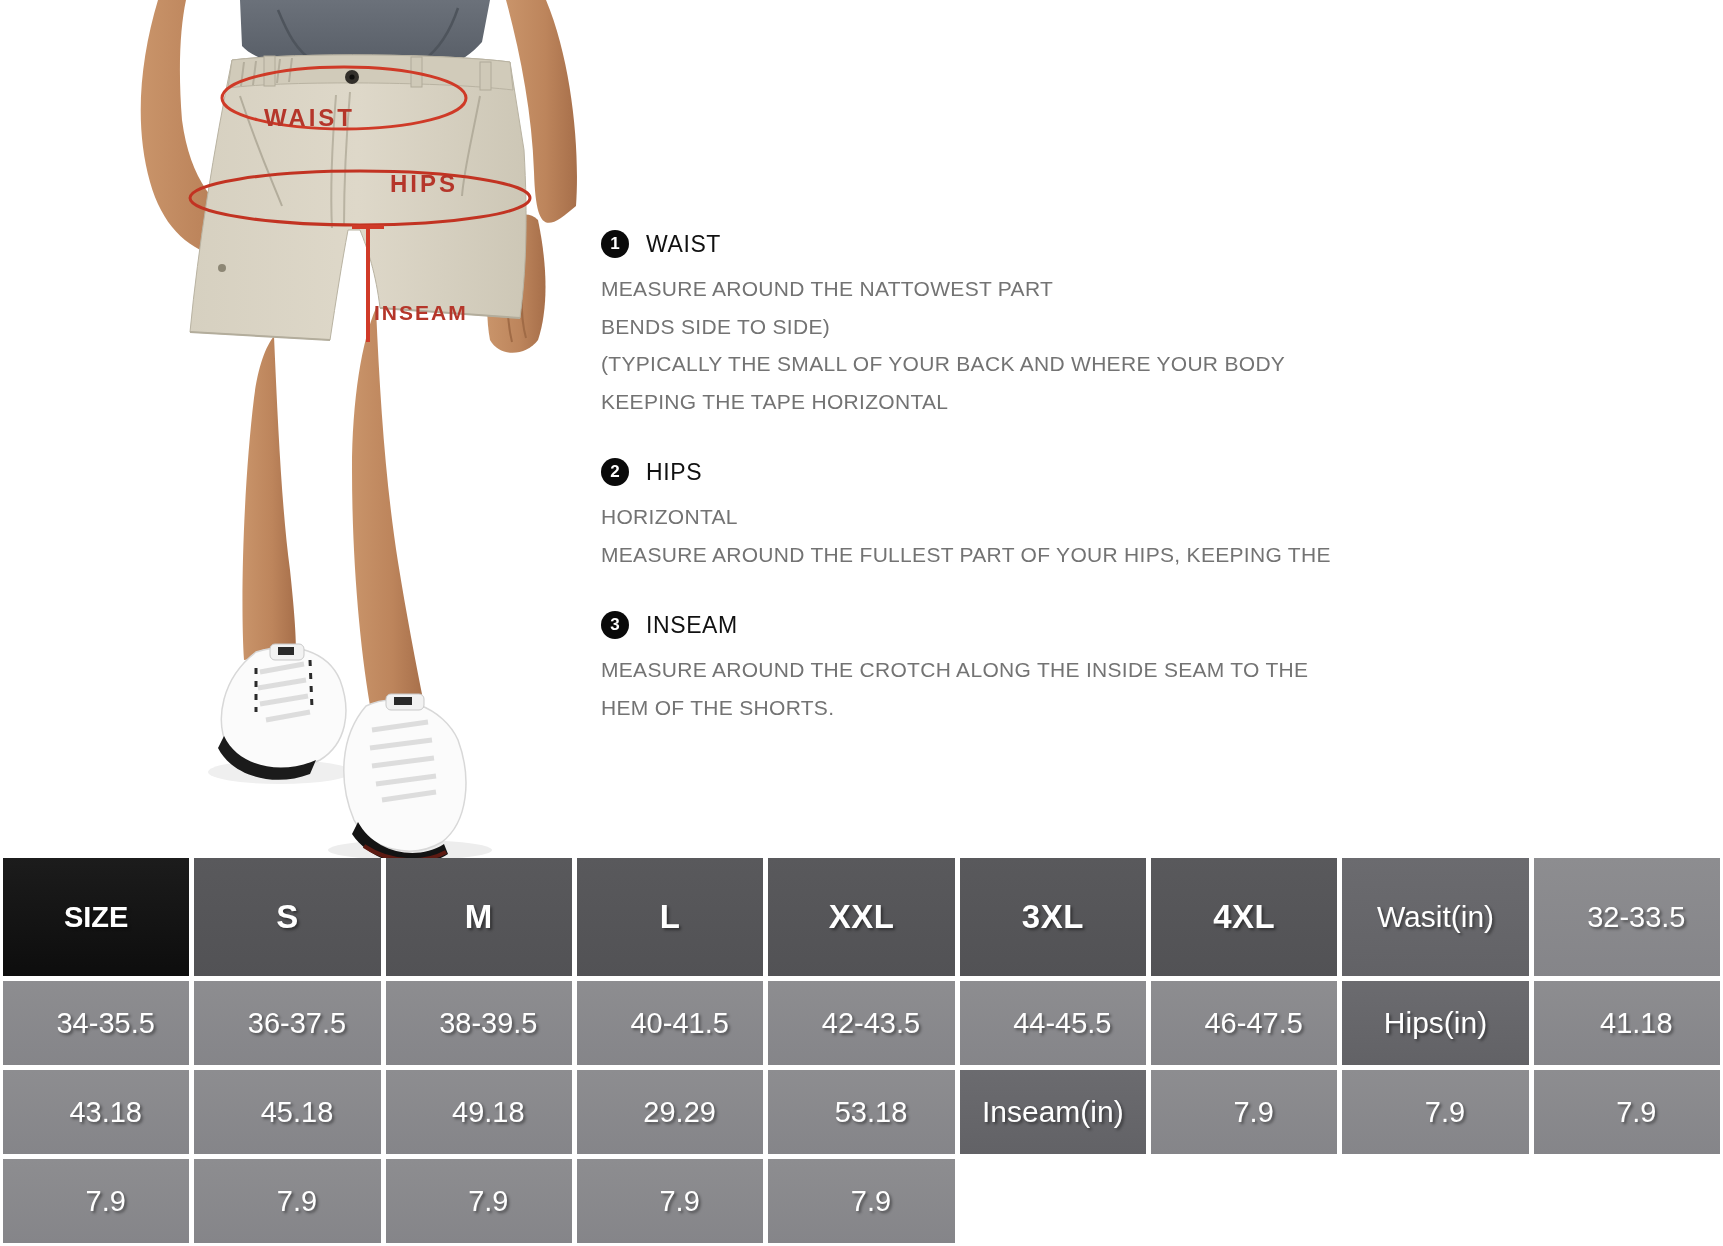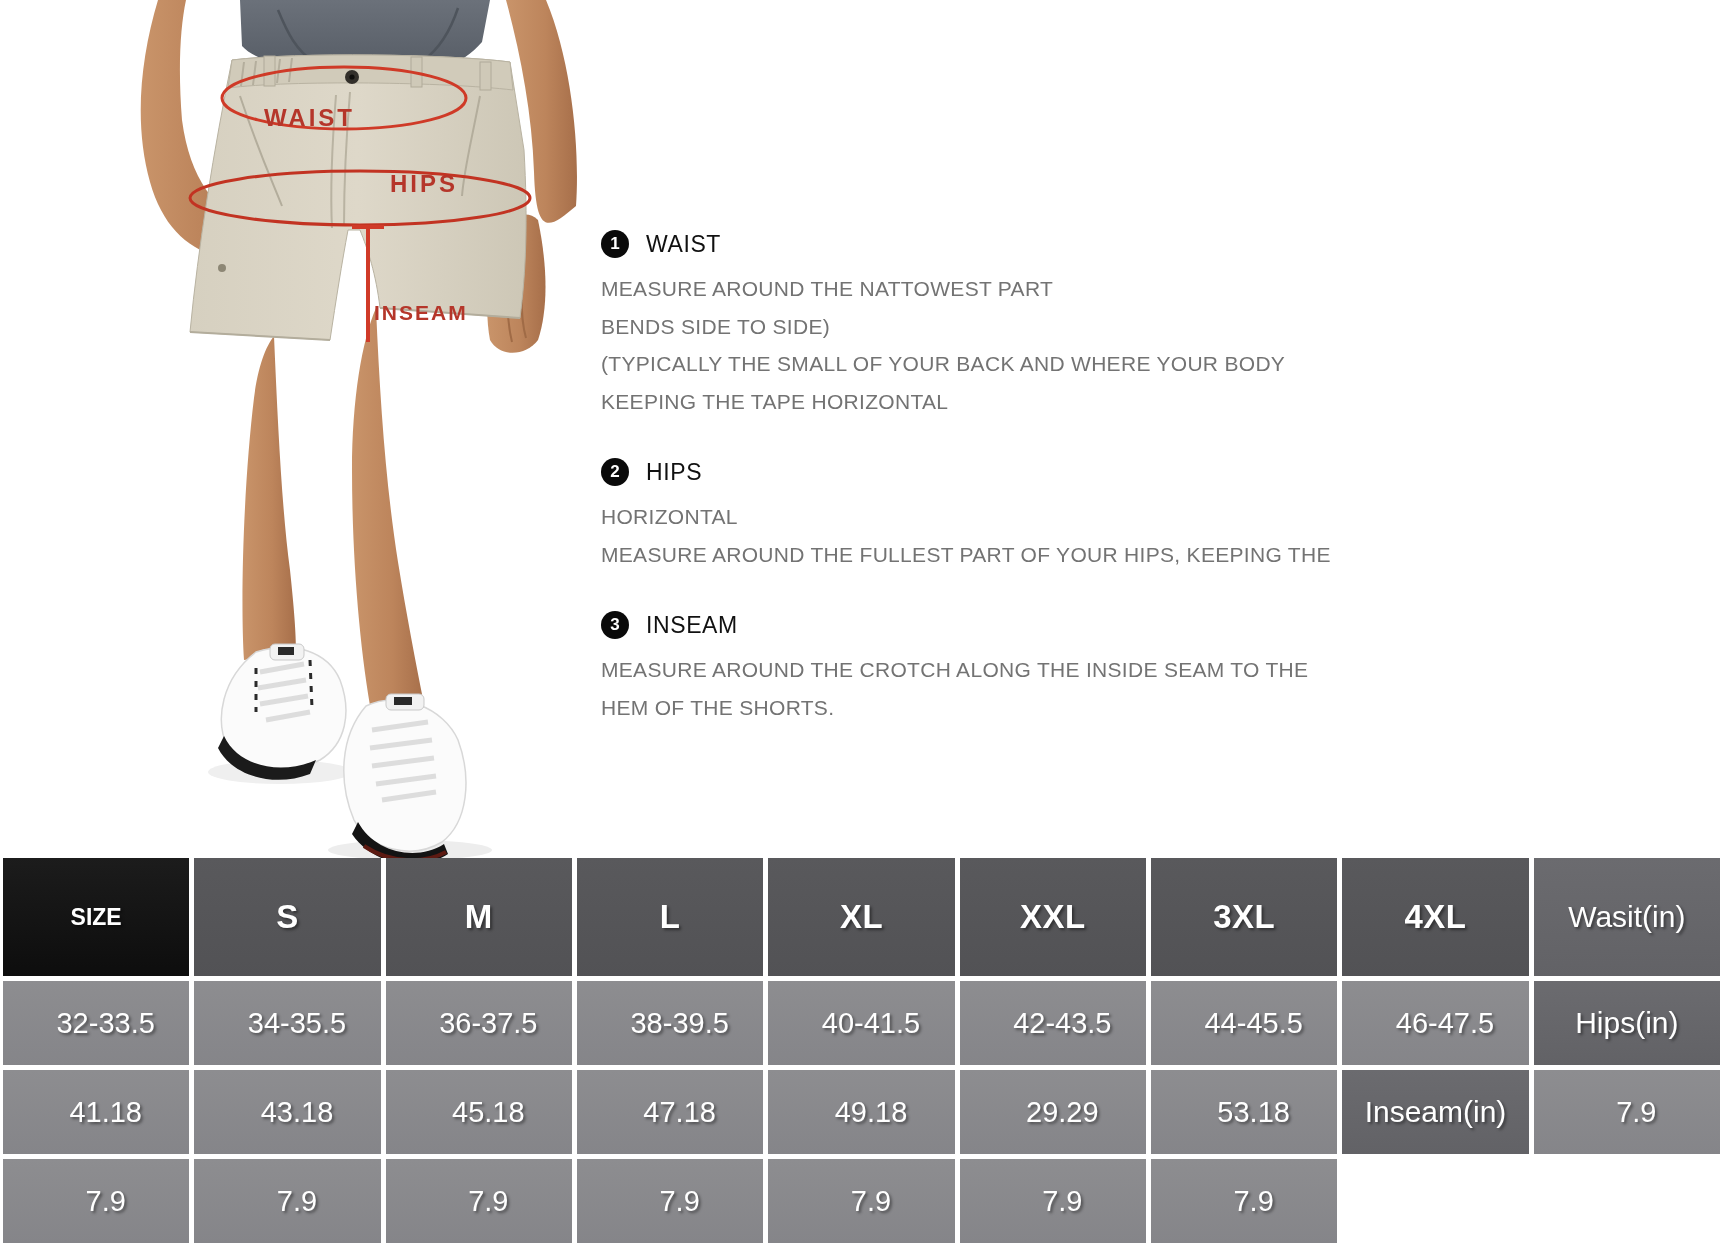--- a/index.html
+++ b/index.html
@@ -45,21 +45,21 @@
     grid-template-rows: 118px 84px 84px 84px;
     gap: 5px;
     background: #ffffff;
   }
   .cell {
     display: flex; align-items: center; justify-content: center;
     color: #ffffff; font-weight: bold;
     text-shadow: 2px 2px 3px rgba(0,0,0,0.45);
   }
   .cell.head  { background: linear-gradient(#59595c, #525255); font-size: 33px; letter-spacing: 0.5px; }
-  .cell.size  { background: linear-gradient(#1c1c1c, #0d0d0d); font-size: 23px; }
+  .cell.size  { background: linear-gradient(#1c1c1c, #0d0d0d); font-size: 29px; }
   .cell.label { background: linear-gradient(#6b6b6f, #626266); font-size: 30px; font-weight: normal; }
   .cell.value { background: linear-gradient(#8d8d90, #858589); font-size: 29px; font-weight: normal; padding-left: 19px; }
 </style>
 </head>
 <body>
 
 <div class="canvas">
 
   <div class="figure-area">
     <svg viewBox="0 0 472 860">
@@ -172,40 +172,38 @@
     </div>
 
   </div>
 
   <div class="size-table">
 
     <div class="cell size">SIZE</div>
     <div class="cell head">S</div>
     <div class="cell head">M</div>
     <div class="cell head">L</div>
-    <div class="cell head">XL</div>
     <div class="cell head">XXL</div>
     <div class="cell head">3XL</div>
     <div class="cell head">4XL</div>
 
     <div class="cell label">Wasit(in)</div>
     <div class="cell value">32-33.5</div>
     <div class="cell value">34-35.5</div>
     <div class="cell value">36-37.5</div>
     <div class="cell value">38-39.5</div>
     <div class="cell value">40-41.5</div>
     <div class="cell value">42-43.5</div>
     <div class="cell value">44-45.5</div>
     <div class="cell value">46-47.5</div>
 
     <div class="cell label">Hips(in)</div>
     <div class="cell value">41.18</div>
     <div class="cell value">43.18</div>
     <div class="cell value">45.18</div>
-    <div class="cell value">47.18</div>
     <div class="cell value">49.18</div>
     <div class="cell value">29.29</div>
     <div class="cell value">53.18</div>
 
     <div class="cell label">Inseam(in)</div>
     <div class="cell value">7.9</div>
     <div class="cell value">7.9</div>
     <div class="cell value">7.9</div>
     <div class="cell value">7.9</div>
     <div class="cell value">7.9</div>

